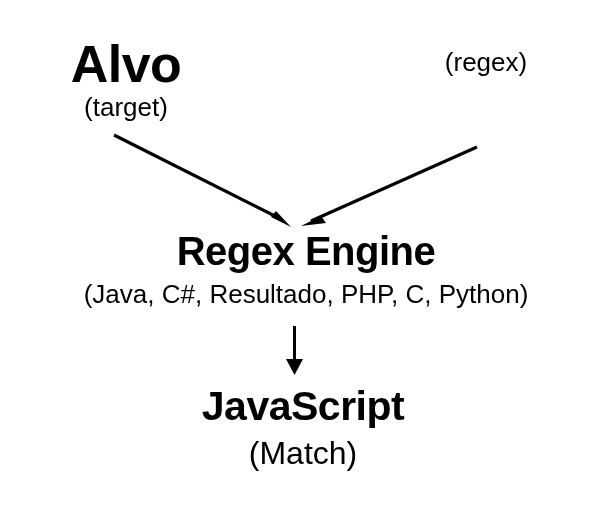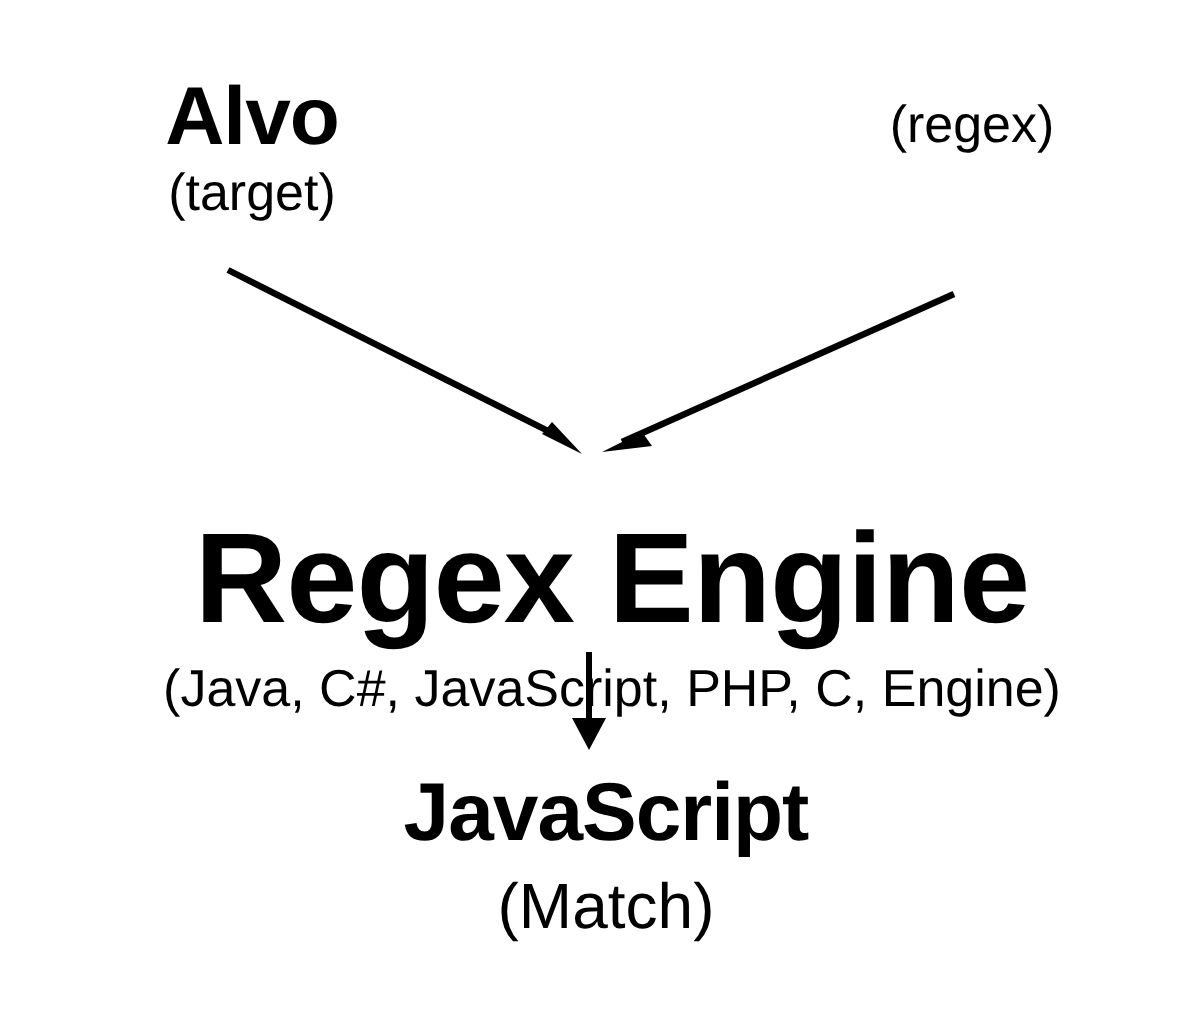--- a/index.html
+++ b/index.html
@@ -33,37 +33,37 @@
   .node-sub {
     font-weight: normal;
     line-height: 1.0;
   }
 
   
   #node-target {
     left: 126px;
     top: 38px;
   }
-  #node-target .node-title { font-size: 41px; text-align: center; }
+  #node-target .node-title { font-size: 52px; text-align: center; }
   #node-target .node-sub   { font-size: 26px; margin-top: 4px; }
 
   
   #node-pattern {
     left: 486px;
     top: 38px;
   }
   #node-pattern .node-title { font-size: 52px; }
   #node-pattern .node-sub   { font-size: 26px; margin-top: 11px; }
 
   
   #node-engine {
     left: 306px;
     top: 231px;
   }
-  #node-engine .node-title { font-size: 64px; margin-top: 26px; }
+  #node-engine .node-title { font-size: 40px; }
   #node-engine .node-sub   { font-size: 26px; margin-top: 10px; }
 
   
   #node-result {
     left: 303px;
     top: 386px;
   }
   #node-result .node-title { font-size: 41px; }
   #node-result .node-sub   { font-size: 32px; margin-top: 10px; letter-spacing: 0px; }
 
@@ -103,21 +103,21 @@
     <div class="node-title">Alvo</div>
     <div class="node-sub">(target)</div>
   </div>
 
   <div class="node" id="node-pattern">
     <div class="node-sub">(regex)</div>
   </div>
 
   <div class="node" id="node-engine">
     <div class="node-title">Regex Engine</div>
-    <div class="node-sub">(Java, C#, JavaScript, PHP, C, Engine)</div>
+    <div class="node-sub">(Java, C#, Resultado, PHP, C, Python)</div>
   </div>
 
   <div class="node" id="node-result">
     <div class="node-title">JavaScript</div>
     <div class="node-sub">(Match)</div>
   </div>
 
 </div>
 
 </body></html>

